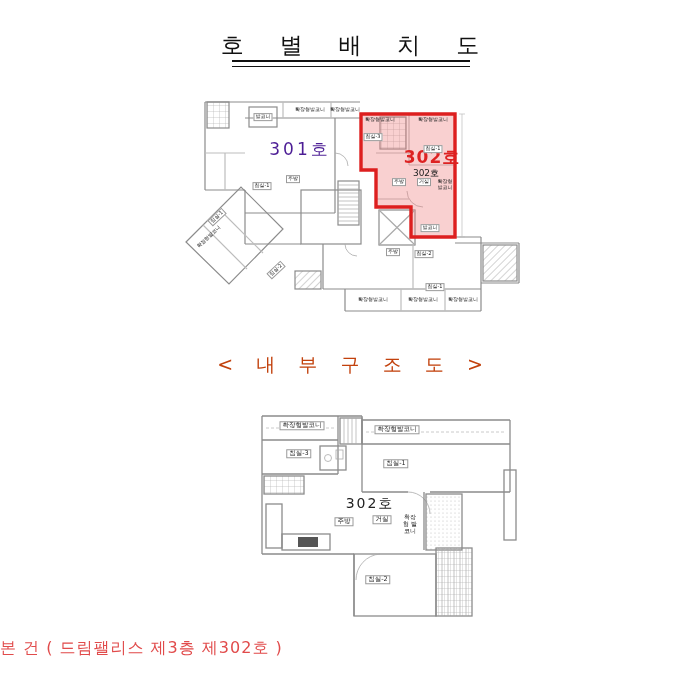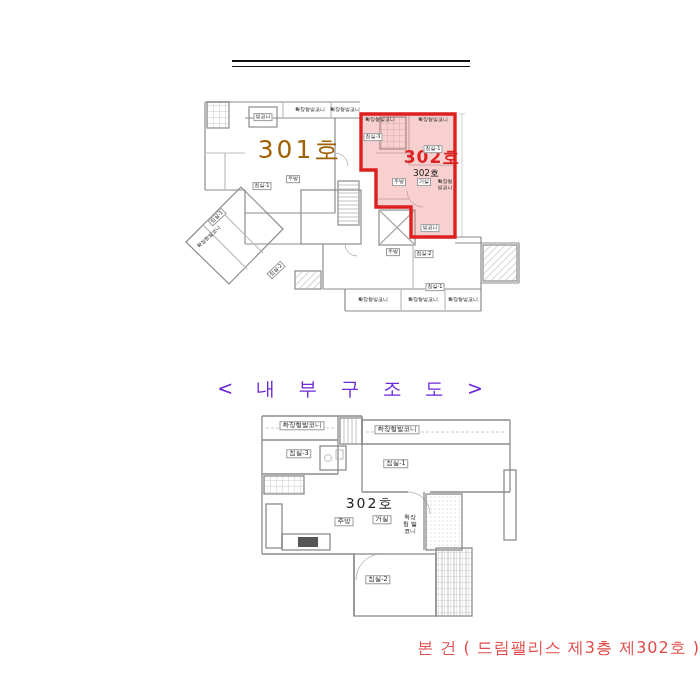--- a/index.html
+++ b/index.html
@@ -5,49 +5,50 @@
   html,body{margin:0;padding:0;background:#ffffff;}
   #page{position:relative;width:700px;height:700px;background:#fff;overflow:hidden;
         font-family:"DejaVu Sans","Liberation Sans",sans-serif;color:#111;}
 
   
   #main-title{position:absolute;top:30px;left:0;width:700px;text-align:center;
       font-size:23px;font-weight:500;letter-spacing:0.62em;text-indent:0.62em;color:#111;}
   #title-underline{position:absolute;top:60px;left:232px;width:238px;height:4px;
       border-top:2px solid #111;border-bottom:1px solid #111;}
   #subtitle{position:absolute;top:352px;left:0;width:700px;text-align:center;
-      font-size:19px;font-weight:500;letter-spacing:0.45em;text-indent:0.45em;color:#6d28d9;margin-top:24px;}
-  #footer-note{position:absolute;top:638px;left:0;width:700px;text-align:right;
+      font-size:19px;font-weight:500;letter-spacing:0.45em;text-indent:0.45em;color:#c2410c;}
+  #footer-note{position:absolute;top:638px;left:0;width:700px;text-align:left;
       font-size:16px;font-weight:500;letter-spacing:1px;color:var(--footer-text,#e14b4b);}
 
   
   #site-plan{position:absolute;left:183px;top:93px;width:347px;height:230px;}
   #unit-plan{position:absolute;left:258px;top:408px;width:264px;height:222px;}
   #site-plan svg,#unit-plan svg{position:absolute;left:0;top:0;}
 
   
-  .unit{position:absolute;transform:translate(-50%,-50%);font-size:25px;letter-spacing:3px;
-        color:#a16207;white-space:nowrap;font-weight:400;}
+  .unit{position:absolute;transform:translate(-50%,-50%);font-size:17px;letter-spacing:3px;
+        color:#4c1d95;white-space:nowrap;font-weight:400;}
   .unit-red{position:absolute;transform:translate(-50%,-50%);font-size:17px;font-weight:bold;
         letter-spacing:1px;color:var(--highlight-label,#dd2222);white-space:nowrap;}
   .unit-sm{position:absolute;transform:translate(-50%,-50%);font-size:9px;color:#222;white-space:nowrap;}
   .unit-mid{position:absolute;transform:translate(-50%,-50%);font-size:14px;letter-spacing:2px;
         color:#222;white-space:nowrap;}
   .tag{position:absolute;transform:translate(-50%,-50%);font-size:6.5px;line-height:1.15;
        border:1px solid #9a9a9a;background:#fff;padding:0 2px;color:#222;white-space:nowrap;}
   .tag.xs{font-size:5px;padding:0 1px;}
   .plain{border:none;background:transparent;}
   .two-line{white-space:normal;width:17px;text-align:center;}
   .rot{transform:translate(-50%,-50%) rotate(-43deg);}
 </style>
 </head>
 <body>
 
 <div id="page">
 
+  <div id="main-title">호 별 배 치 도</div>
   <div id="title-underline"></div>
 
   <div id="site-plan">
     <svg width="347" height="230" viewBox="0 0 347 230">
       <defs>
         <pattern id="h45u" width="5" height="5" patternUnits="userSpaceOnUse" patternTransform="rotate(45)">
           <line x1="0" y1="0" x2="0" y2="5" stroke="#a8a8a8" stroke-width="1"></line>
         </pattern>
         <pattern id="g5u" width="6" height="6" patternUnits="userSpaceOnUse">
           <path d="M0,0 H6 M0,0 V6" stroke="#b5b5b5" stroke-width="0.7" fill="none"></path>

